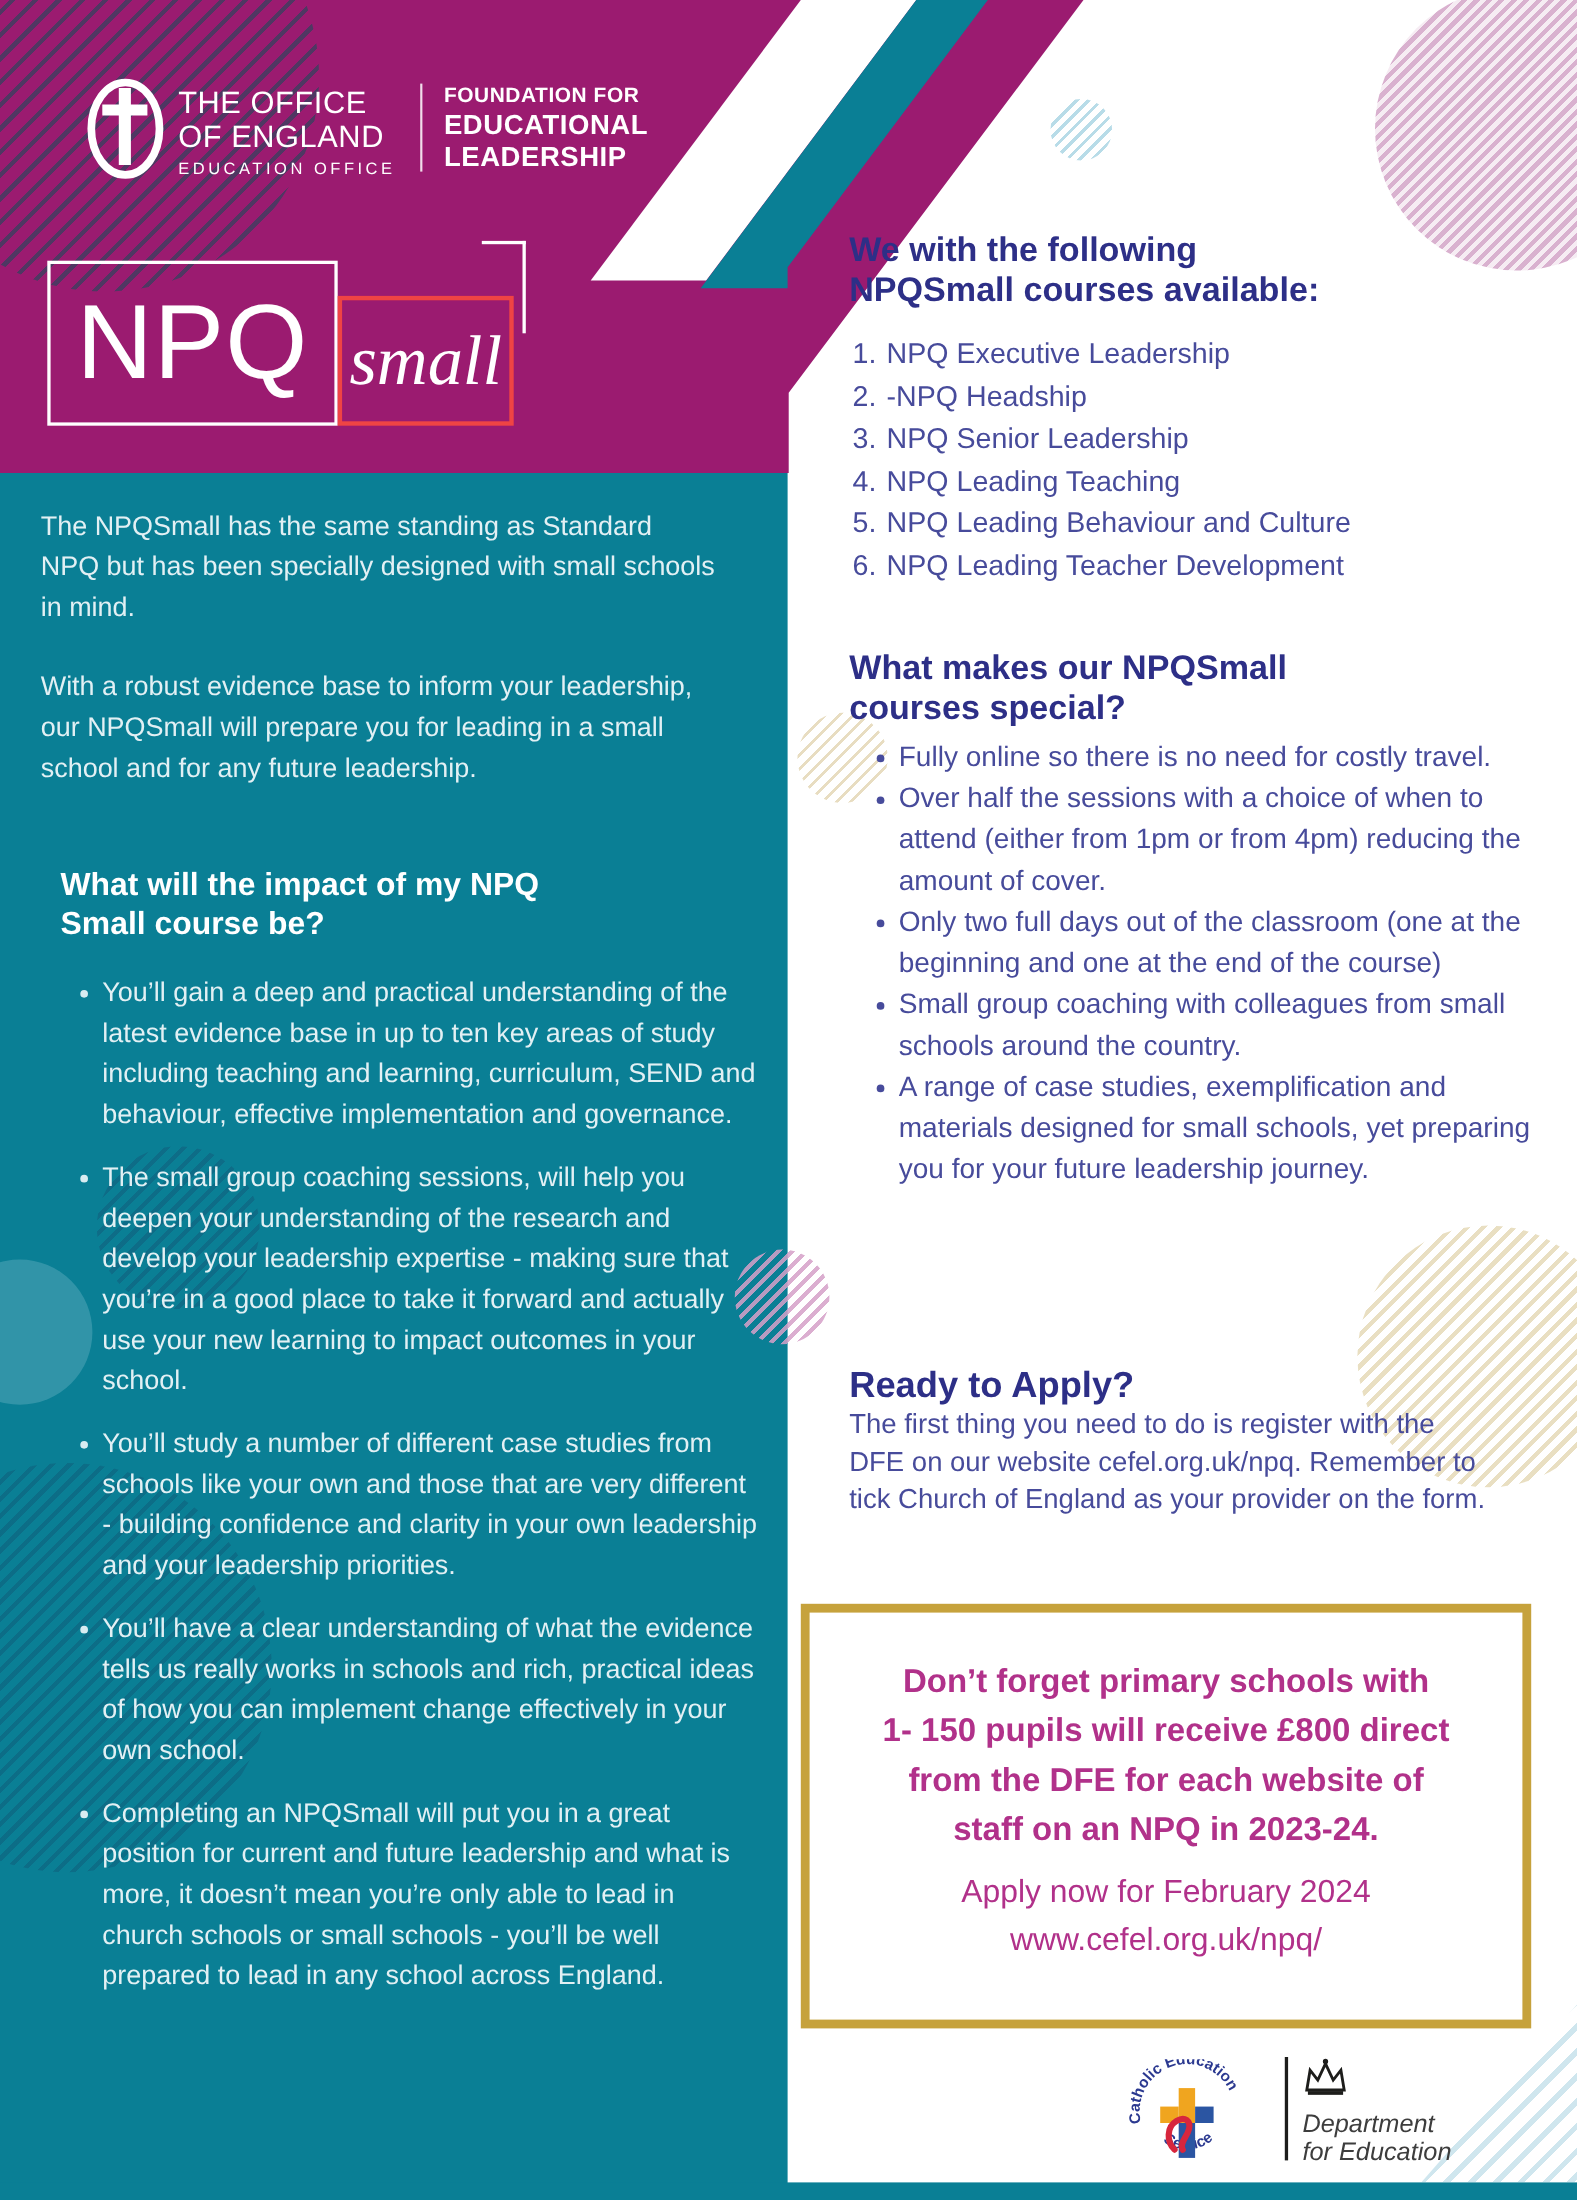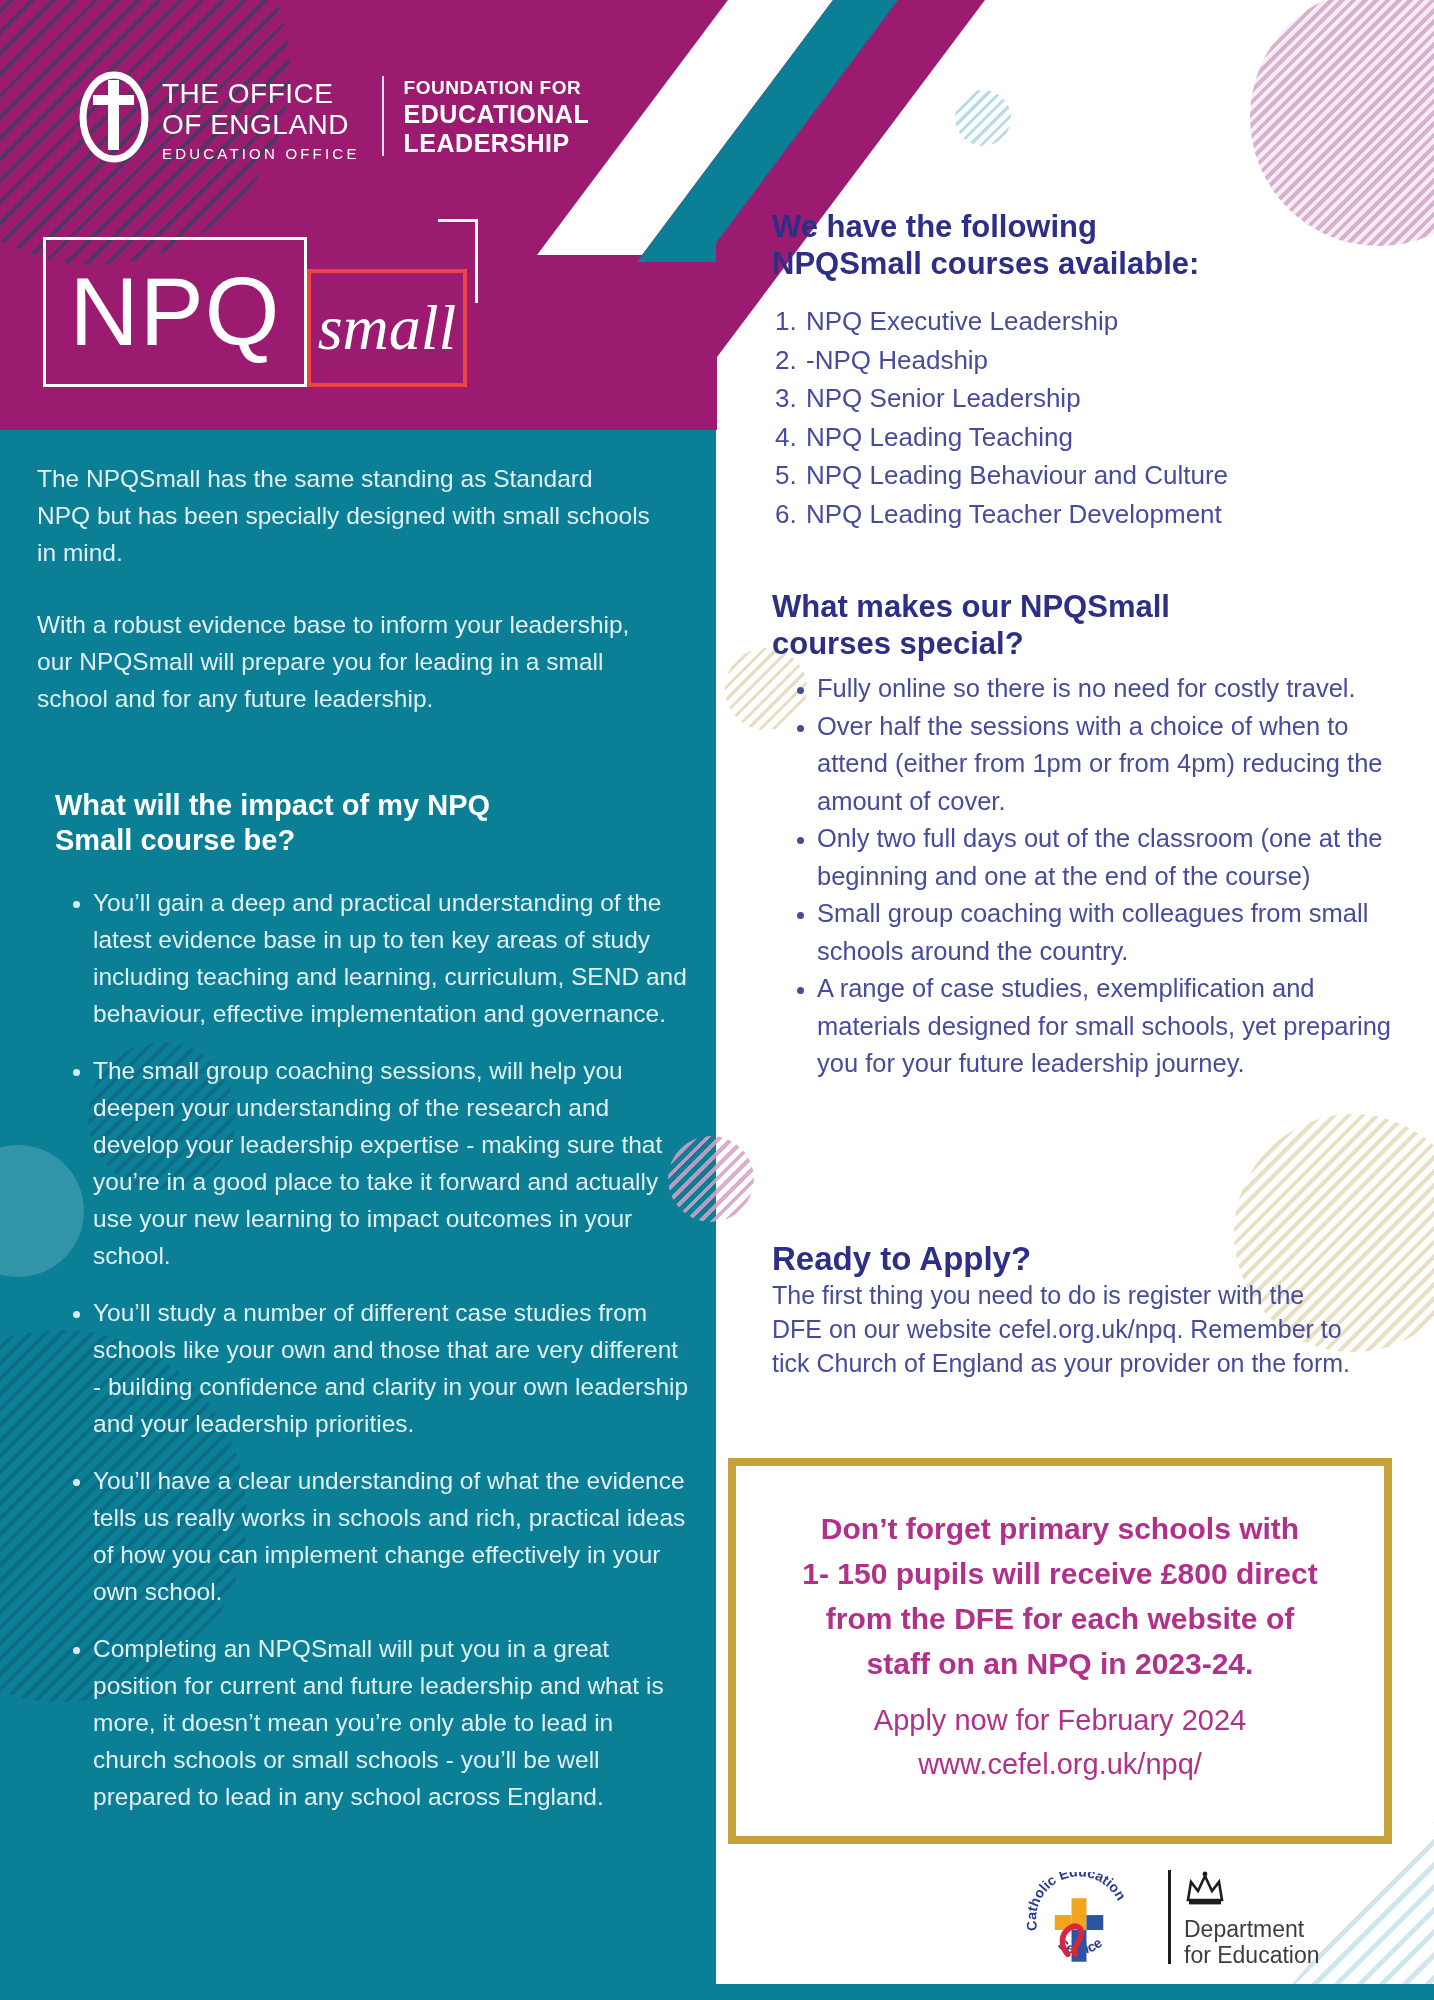--- a/index.html
+++ b/index.html
@@ -68,21 +68,21 @@
   .promo-bold-line { color:var(--promo_magenta,#B1318A); font-weight:700; font-size:30px; line-height:45px; width:620px; }
   .promo-apply { color:var(--promo_magenta,#B1318A); font-size:29px; line-height:45px; margin-top:12px; }
   .promo-url { color:var(--promo_magenta,#B1318A); font-size:29px; line-height:42px; }
 
   
   .ces-logo { position:absolute; left:1023px; top:1872px; width:112px; height:116px; z-index:5; }
   .dfe-logo { position:absolute; left:1168px; top:1870px; z-index:5; display:flex; }
   .dfe-bar { width:3px; height:94px; background:#1d1d1b; }
   .dfe-right { margin-left:13px; }
   .dfe-crown { width:42px; height:38px; }
-  .dfe-text { margin-top:4px; color:#3d3d3d; font-size:23px; line-height:26px; }
+  .dfe-text { margin-top:4px; color:#3d3d3d; font-size:23px; line-height:26px;font-style:italic; }
 
   
   .circle { border-radius:50%; position:absolute; }
   .c-pink-big { left:1250px; top:-12px; width:258px; height:258px; z-index:1;
     background:repeating-linear-gradient(135deg, #d9b1cf 0 4px, #f6ecf3 4px 8px); }
   .c-blue-sm { left:955px; top:90px; width:56px; height:56px; z-index:1;
     background:repeating-linear-gradient(135deg, #b8dce8 0 3px, transparent 3px 8px); }
   .c-cream-sm { left:725px; top:648px; width:82px; height:82px; z-index:2;
     background:repeating-linear-gradient(135deg, #e8ddc1 0 3px, transparent 3px 9px); }
   .c-pink-mid { left:668px; top:1136px; width:86px; height:86px; z-index:2;
@@ -154,21 +154,21 @@
   <div class="abs left-text" style="left:37px; top:606px; width:615px;">With a robust evidence base to inform your leadership, our NPQSmall will prepare you for leading in a small school and for any future leadership.</div>
 
   <ul class="abs left-bullets left-text" style="left:48px; top:884px; width:600px;">
     <li>You’ll gain a deep and practical understanding of the latest evidence base in up to ten key areas of study including teaching and learning, curriculum, SEND and behaviour, effective implementation and governance.</li>
     <li>The small group coaching sessions, will help you deepen your understanding of the research and develop your leadership expertise - making sure that you’re in a good place to take it forward and actually use your new learning to impact outcomes in your school.</li>
     <li>You’ll study a number of different case studies from schools like your own and those that are very different - building confidence and clarity in your own leadership and your leadership priorities.</li>
     <li>You’ll have a clear understanding of what the evidence tells us really works in schools and rich, practical ideas of how you can implement change effectively in your own school.</li>
     <li>Completing an NPQSmall will put you in a great position for current and future leadership and what is more, it doesn’t mean you’re only able to lead in church schools or small schools - you’ll be well prepared to lead in any school across England.</li>
   </ul>
 
-  <div class="abs navy-heading r-heading" style="left:772px; top:208px; width:470px;">We have the following NPQSmall courses available:</div>
+  <div class="abs navy-heading r-heading" style="left:772px; top:208px; width:470px;">We with the following NPQSmall courses available:</div>
 
   <ol class="abs courses" style="left:772px; top:302px; width:580px;">
     <li>NPQ Executive Leadership</li>
     <li>-NPQ Headship</li>
     <li>NPQ Senior Leadership</li>
     <li>NPQ Leading Teaching</li>
     <li>NPQ Leading Behaviour and Culture</li>
     <li>NPQ Leading Teacher Development</li>
   </ol>
 

